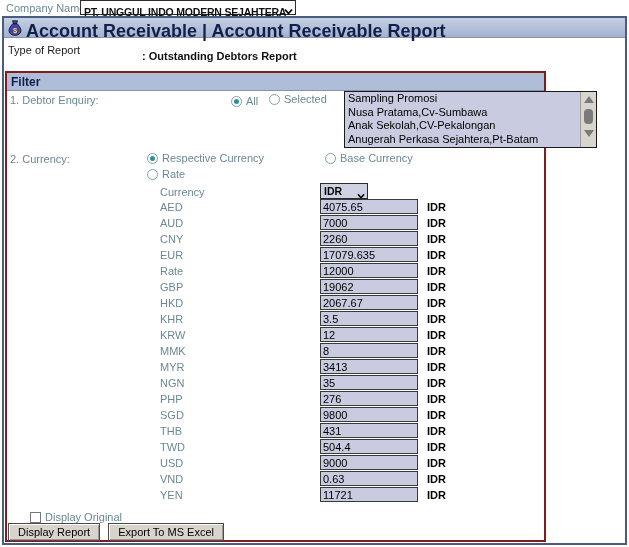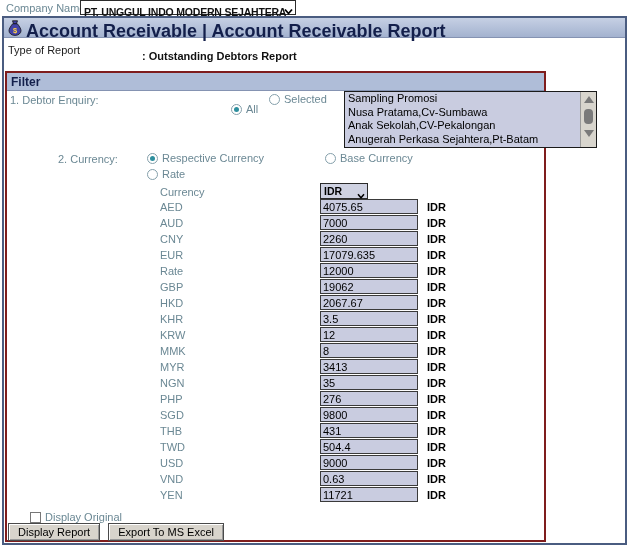--- a/index.html
+++ b/index.html
@@ -49,38 +49,38 @@
   .radio { display:inline-block; width:11px; height:11px; border-radius:50%;
            border:1px solid #85A0AB; background:#fff; vertical-align:-2px; }
   .radio.checked::after { content:""; display:block; width:5px; height:5px; border-radius:50%;
            background:#2E8F9E; margin:2px; }
   .checkbox { display:inline-block; width:11px; height:11px; border:1px solid #777;
            background:#fff; vertical-align:-2px; }
   .radio-label { margin-left:4px; color:#6B8894; }
 
   
   #debtor-label { left:3px; top:3px; }
-  #radio-all-wrap { left:224px; top:12px; }
+  #radio-all-wrap { left:224px; top:4px; }
   #radio-selected-wrap { left:262px; top:2px; }
   #debtor-list {
     left:337px; top:0px; width:253px; height:57px;
     background:#C9CCE0; border:1px solid #1a1a1a;
   }
   #debtor-items { position:absolute; left:0; top:0; right:17px; bottom:0; overflow:hidden; }
   .list-item { height:13.5px; line-height:13.5px; padding-left:3px; color:#000; white-space:nowrap; }
   #debtor-scrollbar { position:absolute; right:0; top:0; bottom:0; width:16px;
     background:#D8D5CD; border-left:1px solid #9a9a9a; }
   .sb-up { width:0; height:0; border-left:5px solid transparent; border-right:5px solid transparent;
     border-bottom:7px solid #7A7A7A; margin:4px auto 0 auto; }
   .sb-thumb { width:9px; height:15px; background:#7A7A7A; border-radius:4px; margin:6px auto; }
   .sb-down { width:0; height:0; border-left:5px solid transparent; border-right:5px solid transparent;
     border-top:7px solid #7A7A7A; margin:5px auto 0 auto; }
 
   
-  #currency-label { left:3px; top:62px;margin-left:48px; }
+  #currency-label { left:3px; top:62px; }
   #radio-respective-wrap { left:140px; top:61px; }
   #radio-base-wrap { left:318px; top:61px; }
   #radio-rate-wrap { left:140px; top:77px; }
   #currency-dd-label { left:153px; top:95px; }
   #currency-dd {
     left:313px; top:92px; width:48px; height:16px; background:#CFD2E2;
     border:1px solid #2b2b2b; display:flex; align-items:center; padding:0 13px 0 3px;
     font-weight:bold; font-size:10.5px; color:#000; cursor:default;
   }
   #currency-dd .chev { position:absolute; right:2px; top:5px; }

